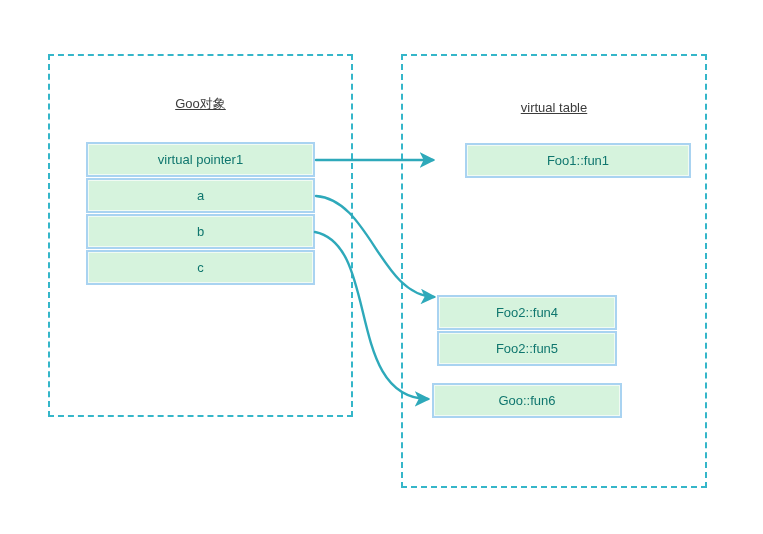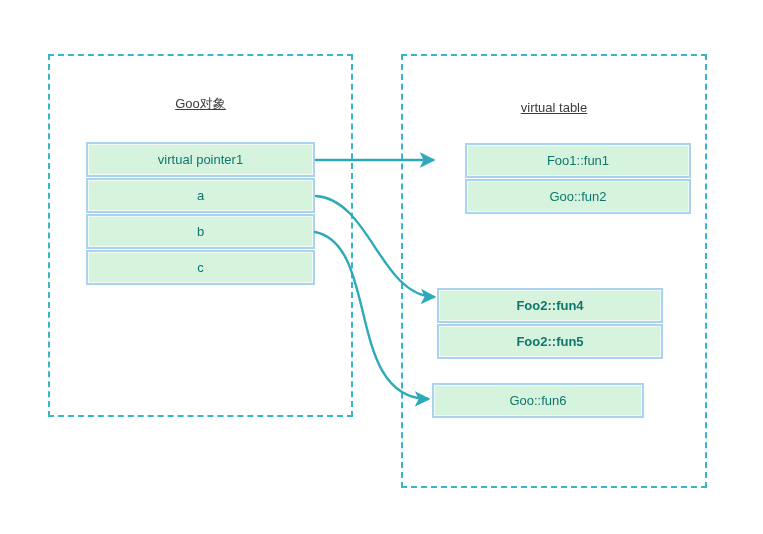--- a/index.html
+++ b/index.html
@@ -32,22 +32,22 @@
   .group-title.left  { left: 48px;  top: 95px;  width: 305px; }
   .group-title.right { left: 401px; top: 100px; width: 306px; }
   .table {
     position: absolute;
     display: flex;
     flex-direction: column;
     gap: 1px;
   }
   .table.goo     { left: 86px;  top: 142px; width: 229px; }
   .table.vtable1 { left: 437px; top: 143px; width: 226px; margin-left: 28px; }
-  .table.vtable2 { left: 437px; top: 288px; width: 226px; font-weight: bold; }
-  .table.vtable3 { left: 432px; top: 383px; width: 212px; }
+  .table.vtable2 { left: 437px; top: 295px; width: 180px; }
+  .table.vtable3 { left: 432px; top: 383px; width: 190px; }
   .cell {
     height: 31px;
     border: 2px solid #a9d3f1;
     background: #d6f3dd;
     box-shadow: inset 0 0 0 1px rgba(255,255,255,0.65);
     display: flex;
     align-items: center;
     justify-content: center;
     font-size: 13px;
     color: #0f766e;
@@ -73,21 +73,20 @@
 
   <div class="table goo">
     <div class="cell">virtual pointer1</div>
     <div class="cell">a</div>
     <div class="cell">b</div>
     <div class="cell">c</div>
   </div>
 
   <div class="table vtable1">
     <div class="cell">Foo1::fun1</div>
-    <div class="cell">Goo::fun2</div>
   </div>
 
   <div class="table vtable2">
     <div class="cell">Foo2::fun4</div>
     <div class="cell">Foo2::fun5</div>
   </div>
 
   <div class="table vtable3">
     <div class="cell">Goo::fun6</div>
   </div>

